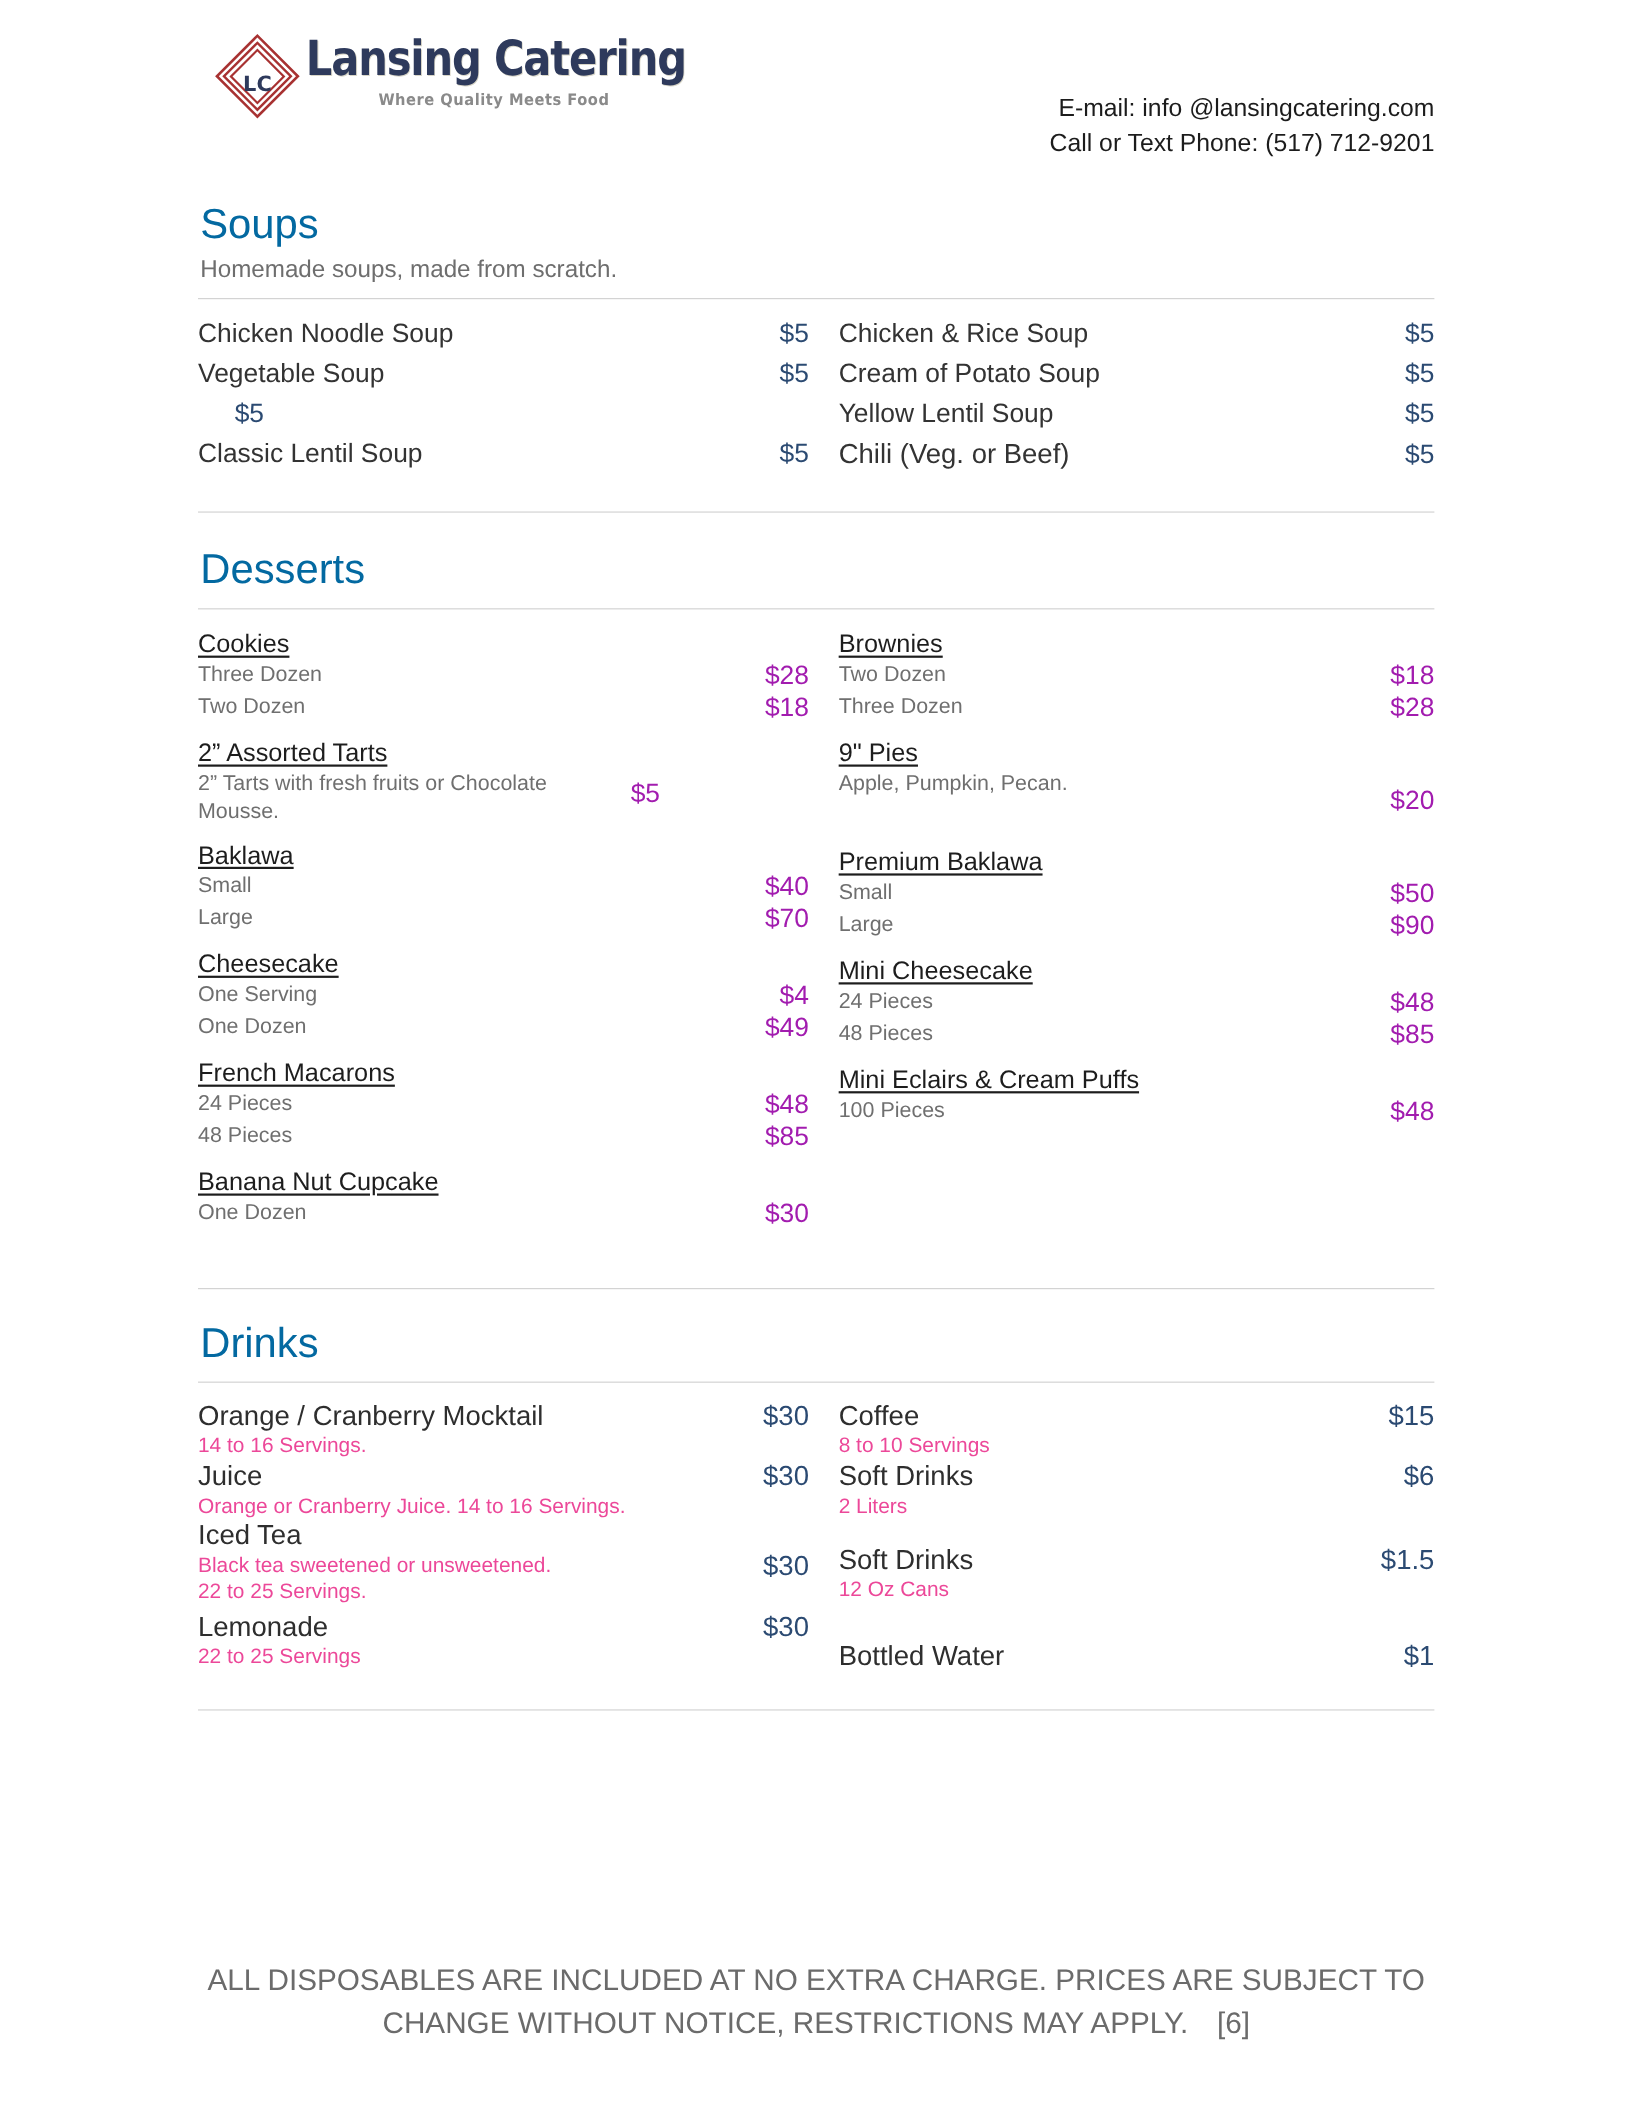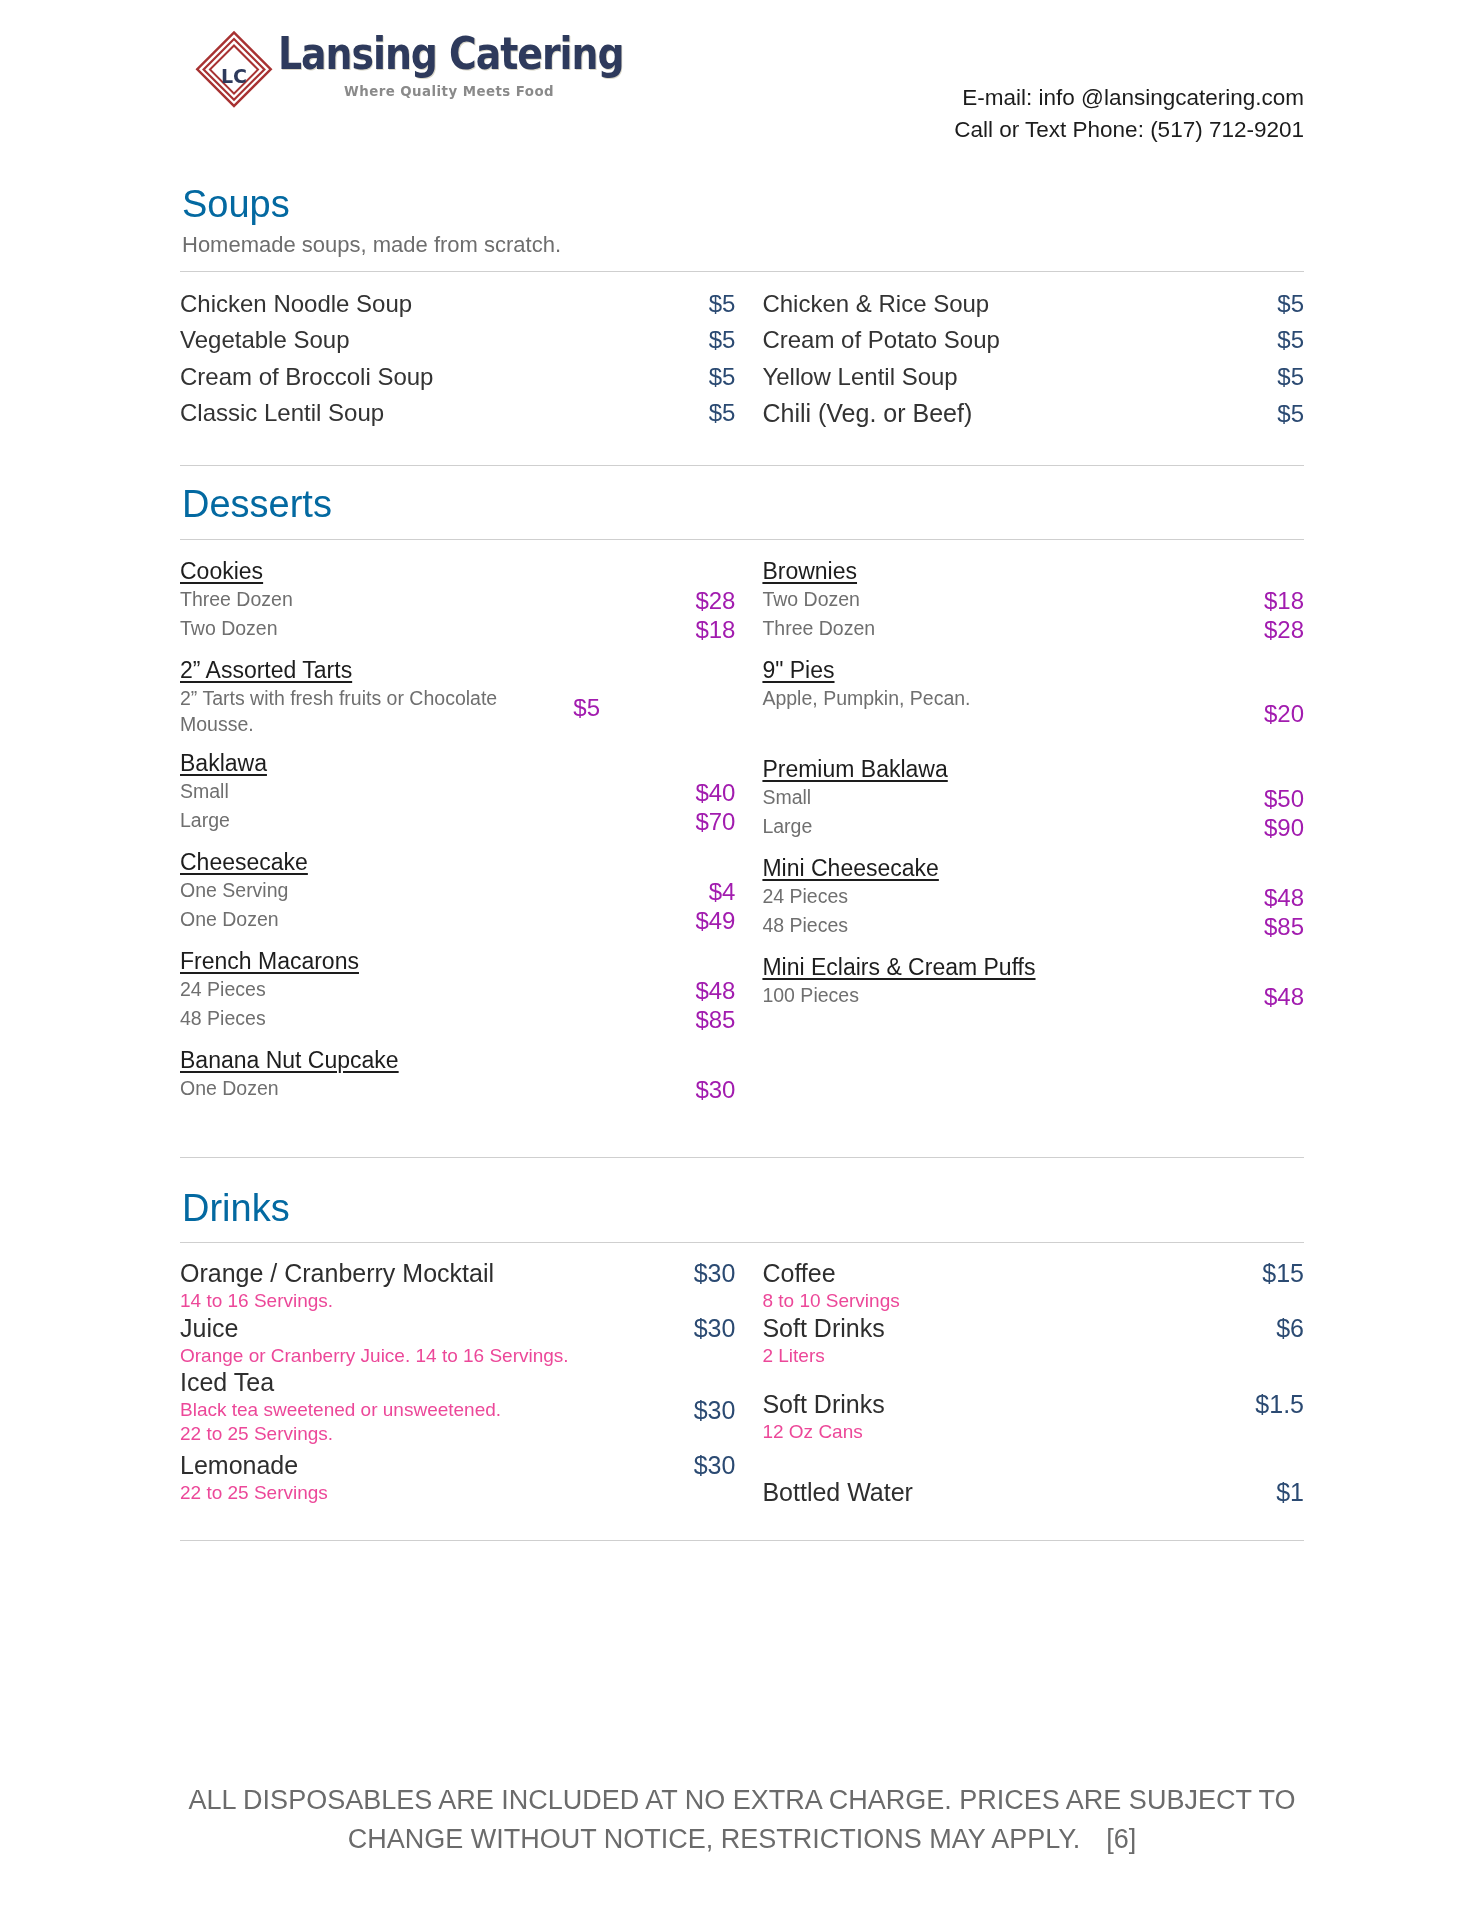--- a/index.html
+++ b/index.html
@@ -265,21 +265,20 @@
       <div class="col col-left">
         <div class="row soup-row">
           <span class="label">Chicken Noodle Soup</span>
           <span class="price">$5</span>
         </div>
         <div class="row soup-row">
           <span class="label">Vegetable Soup</span>
           <span class="price">$5</span>
         </div>
         <div class="row soup-row">
-          <span class="label">Cream of Broccoli Soup</span>
           <span class="price">$5</span>
         </div>
         <div class="row soup-row">
           <span class="label">Classic Lentil Soup</span>
           <span class="price">$5</span>
         </div>
       </div>
       <div class="col col-right">
         <div class="row soup-row">
           <span class="label">Chicken &amp; Rice Soup</span>
@@ -295,21 +294,21 @@
         </div>
         <div class="row soup-row">
           <span class="label" style="font-size:25px;">Chili (Veg. or Beef)</span>
           <span class="price">$5</span>
         </div>
       </div>
     </div>
     <div class="rule-bottom" style="margin-top:29px;"></div>
   </div>
 
-  <div class="section" style="margin-top:18px;">
+  <div class="section" style="margin-top:32px;">
     <div class="section-title">Desserts</div>
     <div class="rule"></div>
 
     <div class="cols" style="margin-top:18px;">
 
       <div class="col col-left">
 
         <div>
           <div class="dessert-head first">Cookies</div>
           <div class="dline">

